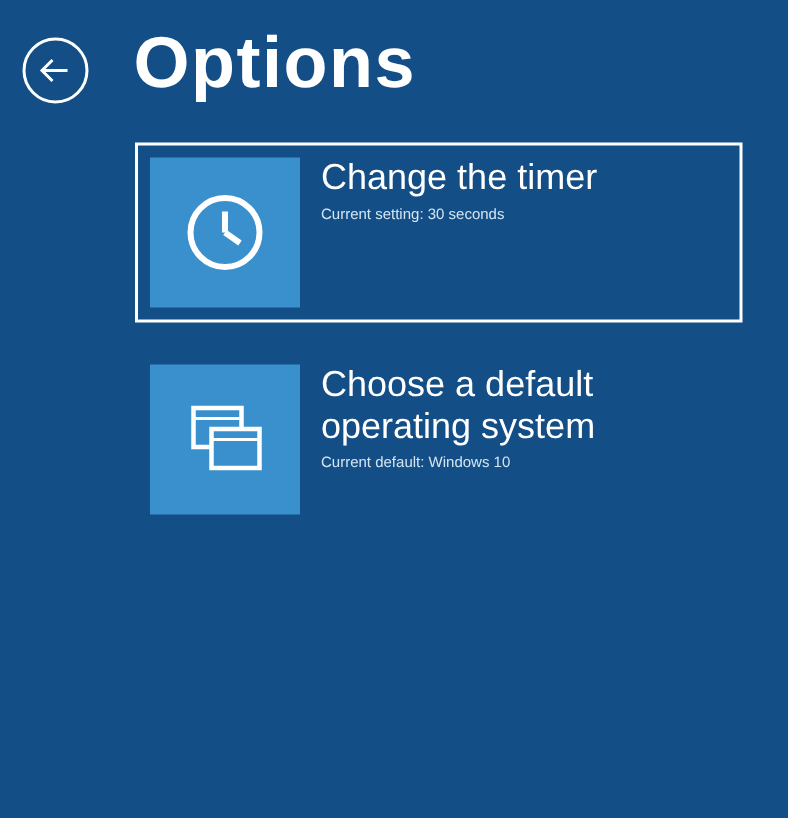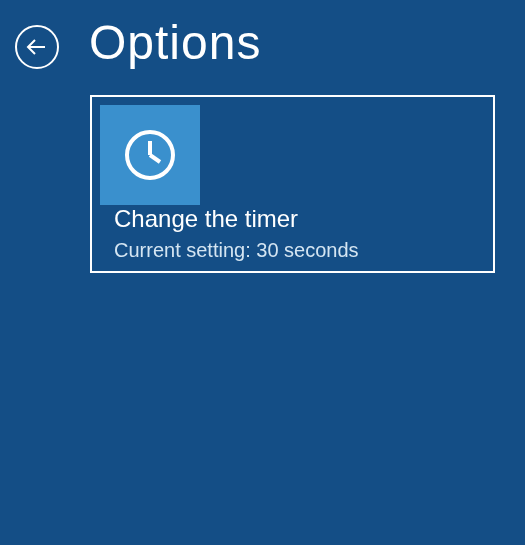--- a/index.html
+++ b/index.html
@@ -28,37 +28,36 @@
       display: flex;
       align-items: center;
       justify-content: center;
       cursor: pointer;
       margin-right: 30px;
       margin-top: 8px;
       flex-shrink: 0;
     }
     .title {
       font-size: 48px;
-      font-weight: 400;
+      font-weight: 700;
       letter-spacing: 1px;
     }
     .options-list {
       padding: 25px 30px 0 90px;
     }
     .option-tile {
       display: flex;
       align-items: flex-start;
       padding: 8px;
       margin-bottom: 18px;
       cursor: pointer;
       border: 2px solid transparent;
     }
     .option-tile.focused {
       border: 2px solid #ffffff;
-      flex-direction: column;
     }
     .tile-icon {
       width: 100px;
       height: 100px;
       background: #3a90cd;
       display: flex;
       align-items: center;
       justify-content: center;
       flex-shrink: 0;
     }
@@ -66,25 +65,24 @@
       padding-left: 14px;
       padding-top: 0;
     }
     .tile-title {
       font-size: 24px;
       font-weight: 300;
       line-height: 1.15;
       margin-bottom: 4px;
     }
     .tile-subtitle {
-      font-size: 20px;
+      font-size: 10px;
       font-weight: 400;
       color: #d4e5f2;
       line-height: 1.3;
-      text-align: right;
     }
   </style>
 </head>
 <body>
 
 <div class="header">
   <div class="back-button">
     <svg width="24" height="24" viewBox="0 0 24 24">
       <path d="M 20 12 L 4 12 M 10 5 L 3 12 L 10 19" stroke="#ffffff" stroke-width="2" fill="none" stroke-linecap="butt" stroke-linejoin="miter"></path>
     </svg>
@@ -101,15 +99,29 @@
         <line x1="28" y1="28" x2="28" y2="14" stroke="#ffffff" stroke-width="4"></line>
         <line x1="28" y1="28" x2="38" y2="35" stroke="#ffffff" stroke-width="4"></line>
       </svg>
     </div>
     <div class="tile-text">
       <div class="tile-title">Change the timer</div>
       <div class="tile-subtitle">Current setting: 30 seconds</div>
     </div>
   </div>
 
+  <div class="option-tile">
+    <div class="tile-icon">
+      <svg width="62" height="62" viewBox="0 0 62 62">
+        <rect x="10" y="10" width="32" height="26" stroke="#ffffff" stroke-width="3" fill="none"></rect>
+        <line x1="10" y1="17" x2="42" y2="17" stroke="#ffffff" stroke-width="2"></line>
+        <rect x="22" y="24" width="32" height="26" stroke="#ffffff" stroke-width="3" fill="#3a90cd"></rect>
+        <line x1="22" y1="31" x2="54" y2="31" stroke="#ffffff" stroke-width="2"></line>
+      </svg>
+    </div>
+    <div class="tile-text">
+      <div class="tile-title">Choose a default operating system</div>
+      <div class="tile-subtitle">Current default: Windows 10</div>
+    </div>
+  </div>
 
 
 </div>
 
 </body></html>

